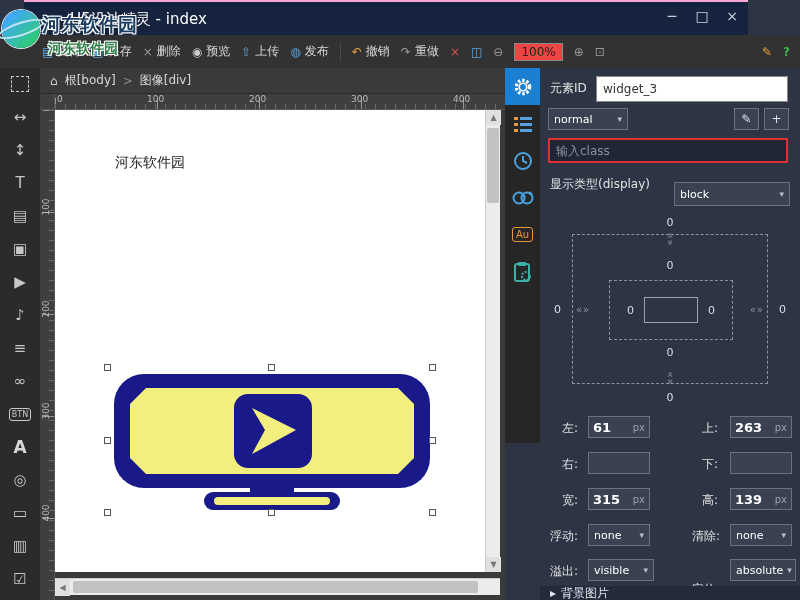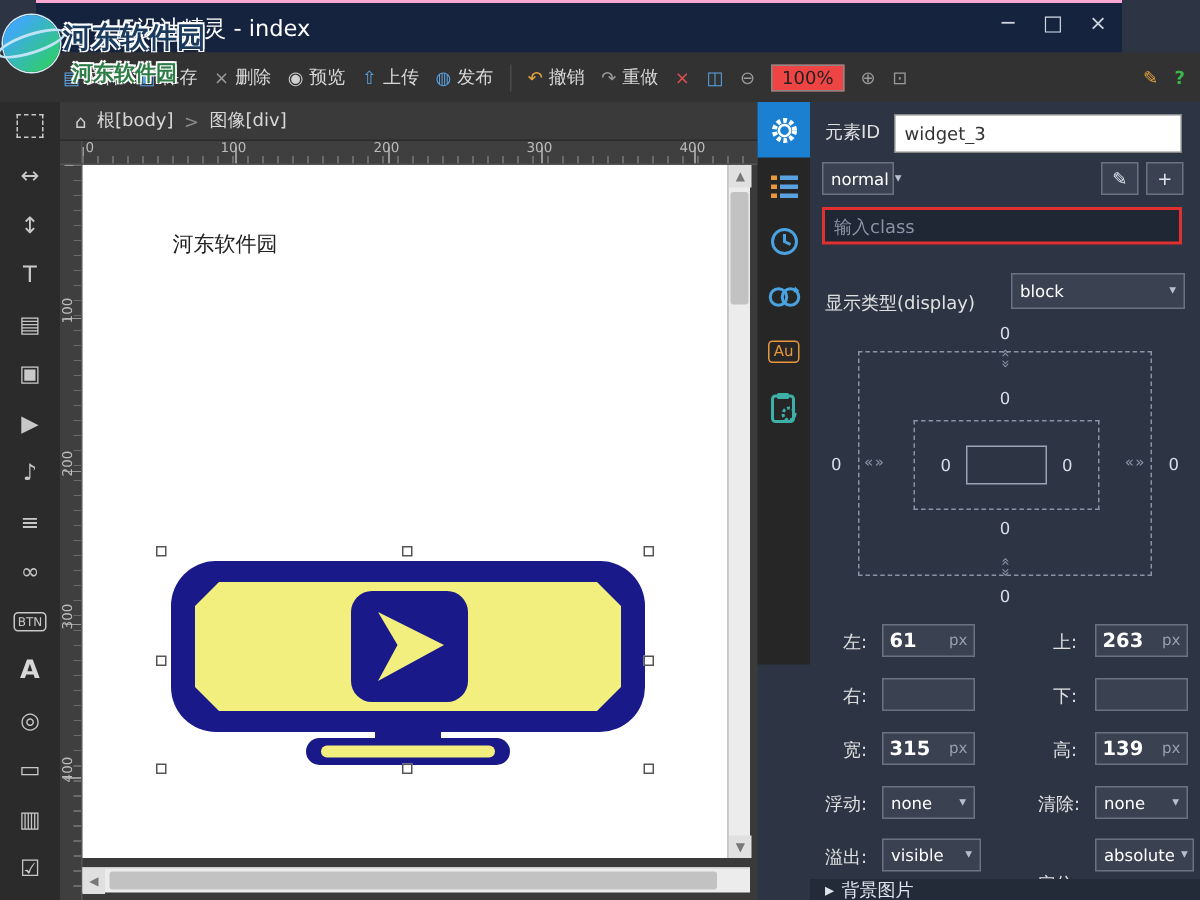--- a/index.html
+++ b/index.html
@@ -315,34 +315,34 @@
         <circle cx="12" cy="14" r="4" fill="none" stroke="#3db0a8" stroke-width="2" stroke-dasharray="2 1.4"></circle>
       </svg>
     </div>
   </div>
 
   <div class="panel">
 
     <span class="plabel" style="left:10px;top:12px">元素ID</span>
     <input class="id-input" value="widget_3" style="">
 
-    <div class="pselect" style="left:8px;top:40px;width:48px">
+    <div class="pselect" style="left:8px;top:40px;width:80px">
       <span>normal</span>
       <span class="dd">▾</span>
     </div>
     <div class="sq-btn" style="left:194px;top:40px">
       <span>✎</span>
     </div>
     <div class="sq-btn" style="left:224px;top:40px">
       <span>+</span>
     </div>
 
     <input class="class-input" placeholder="输入class" style="">
 
-    <span class="plabel" style="left:10px;top:126px">显示类型(display)</span>
+    <span class="plabel" style="left:10px;top:108px">显示类型(display)</span>
     <div class="pselect" style="left:134px;top:114px;width:116px;height:24px">
       <span>block</span>
       <span class="dd">▾</span>
     </div>
 
     <div class="boxmodel">
       <span class="bm-val bm-mt">0</span>
       <span class="bm-val bm-mb">0</span>
       <span class="bm-val bm-ml">0</span>
       <span class="bm-val bm-mr">0</span>

